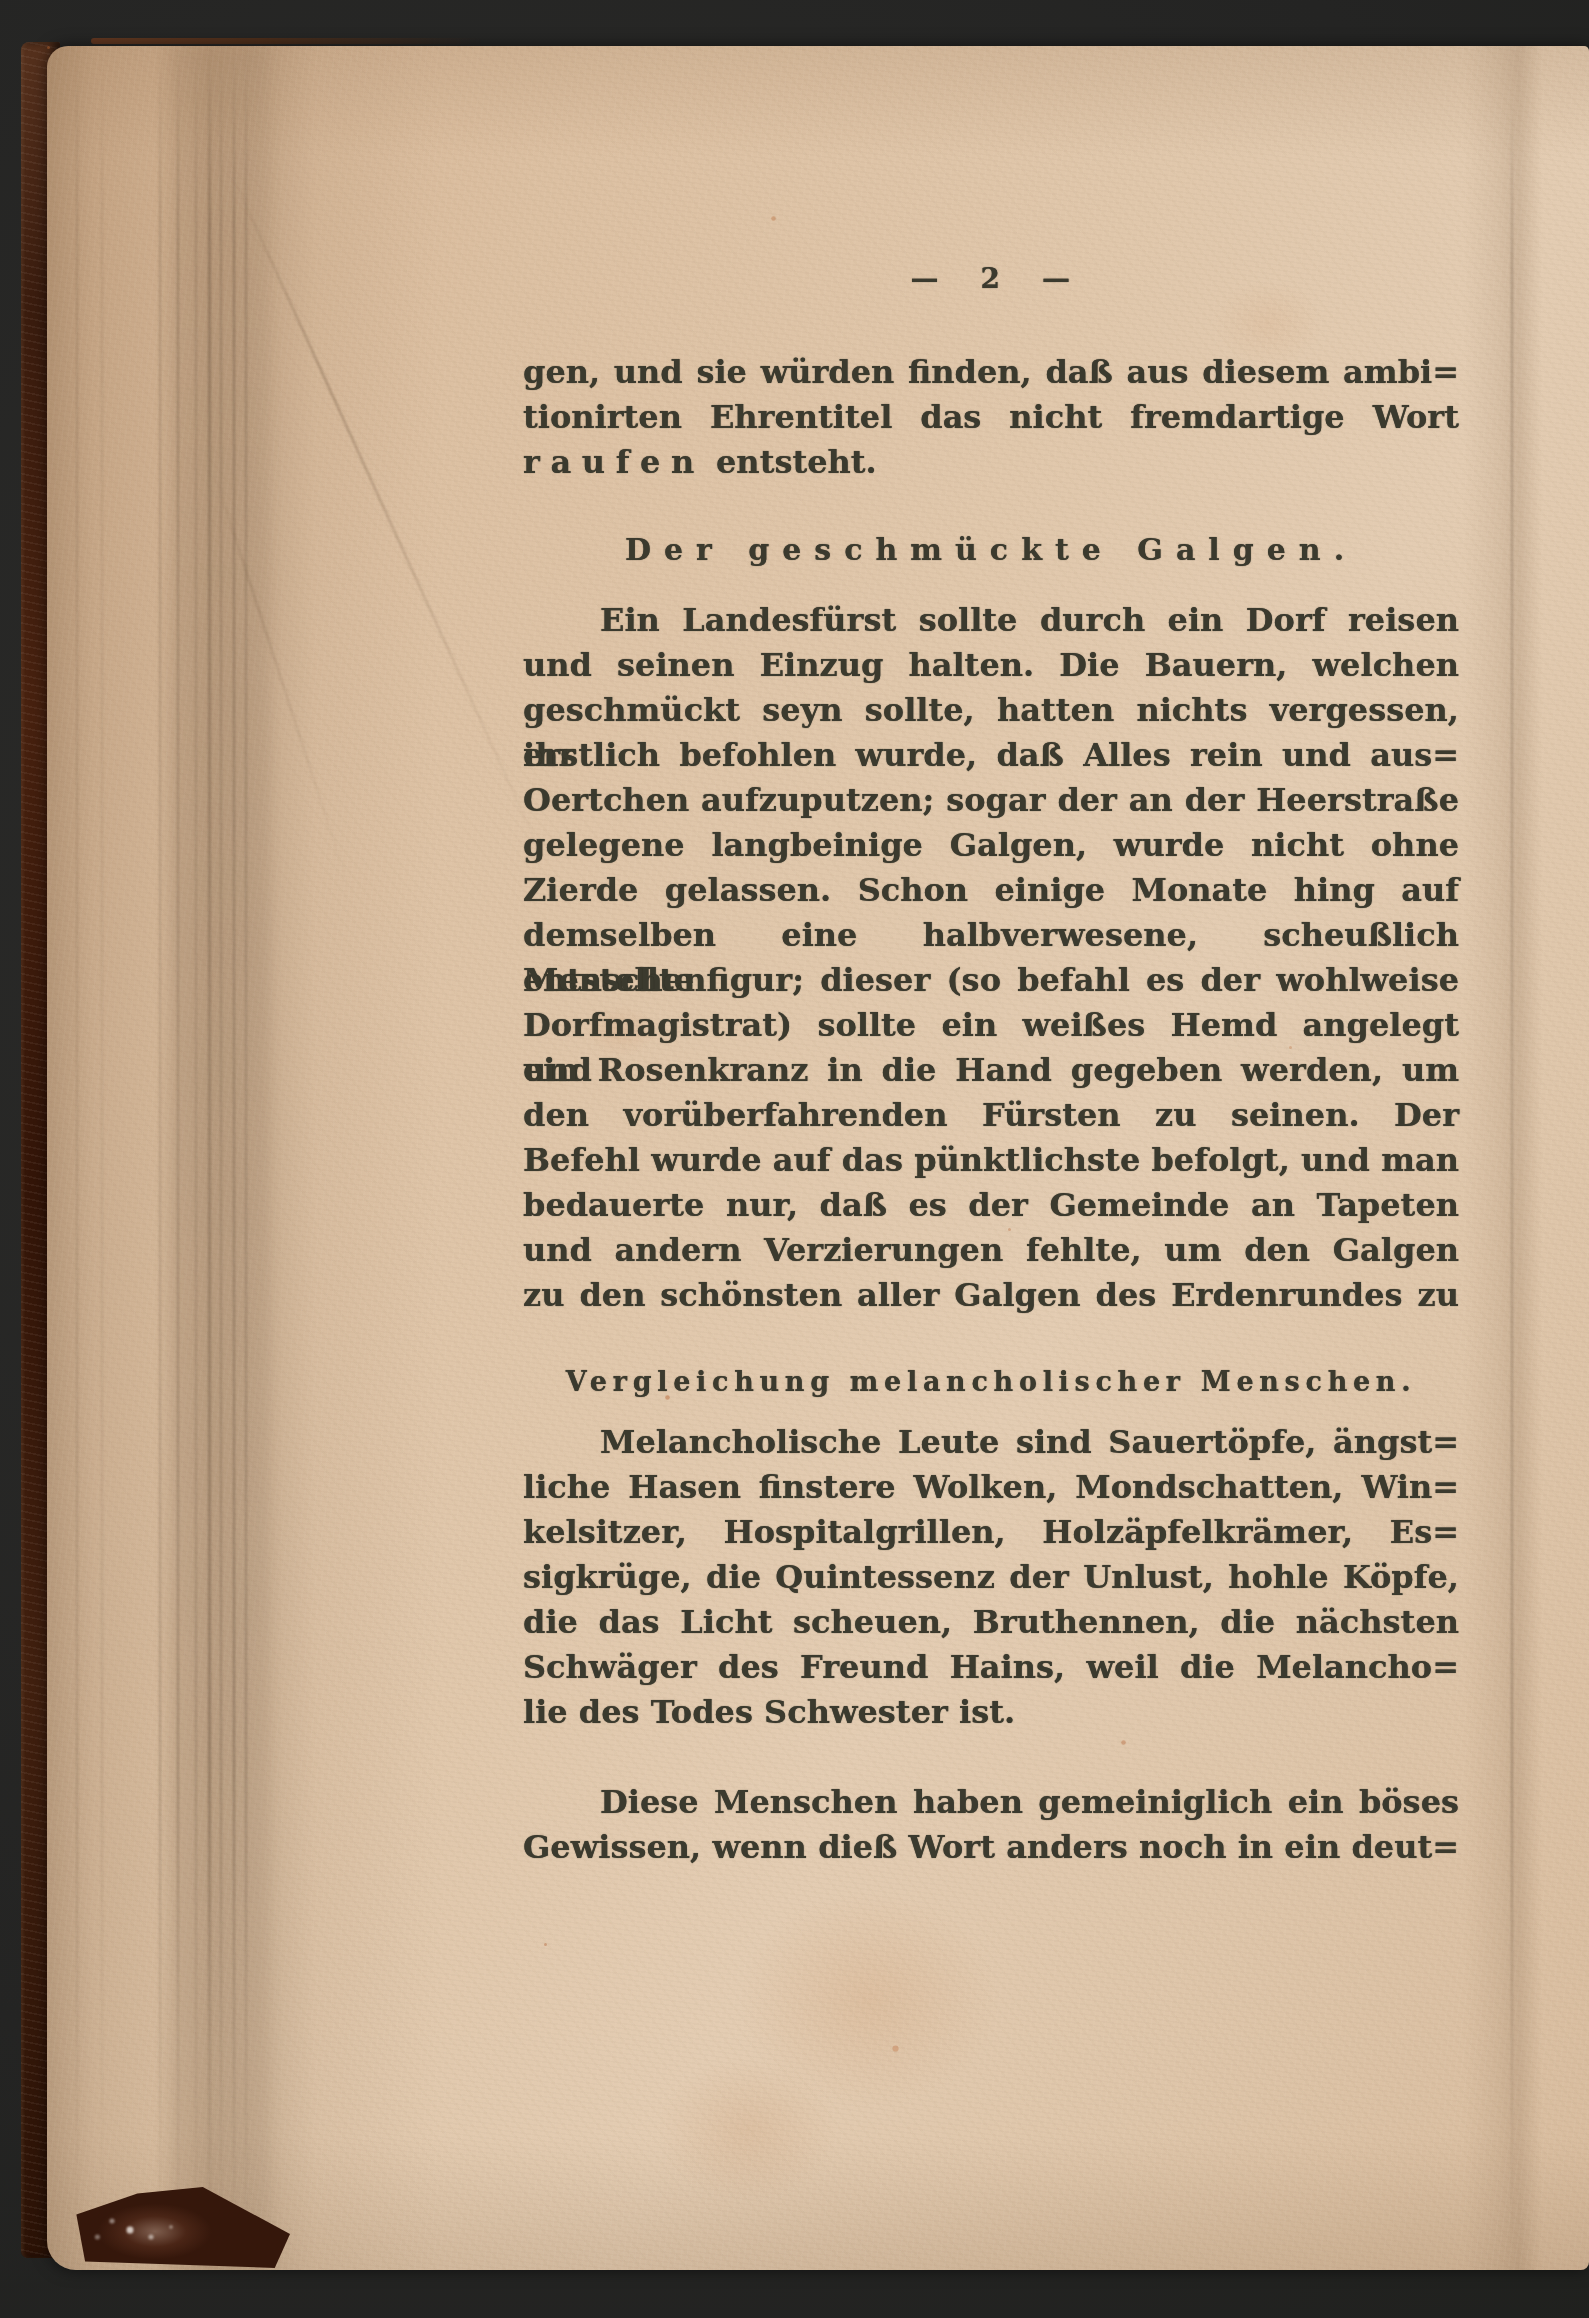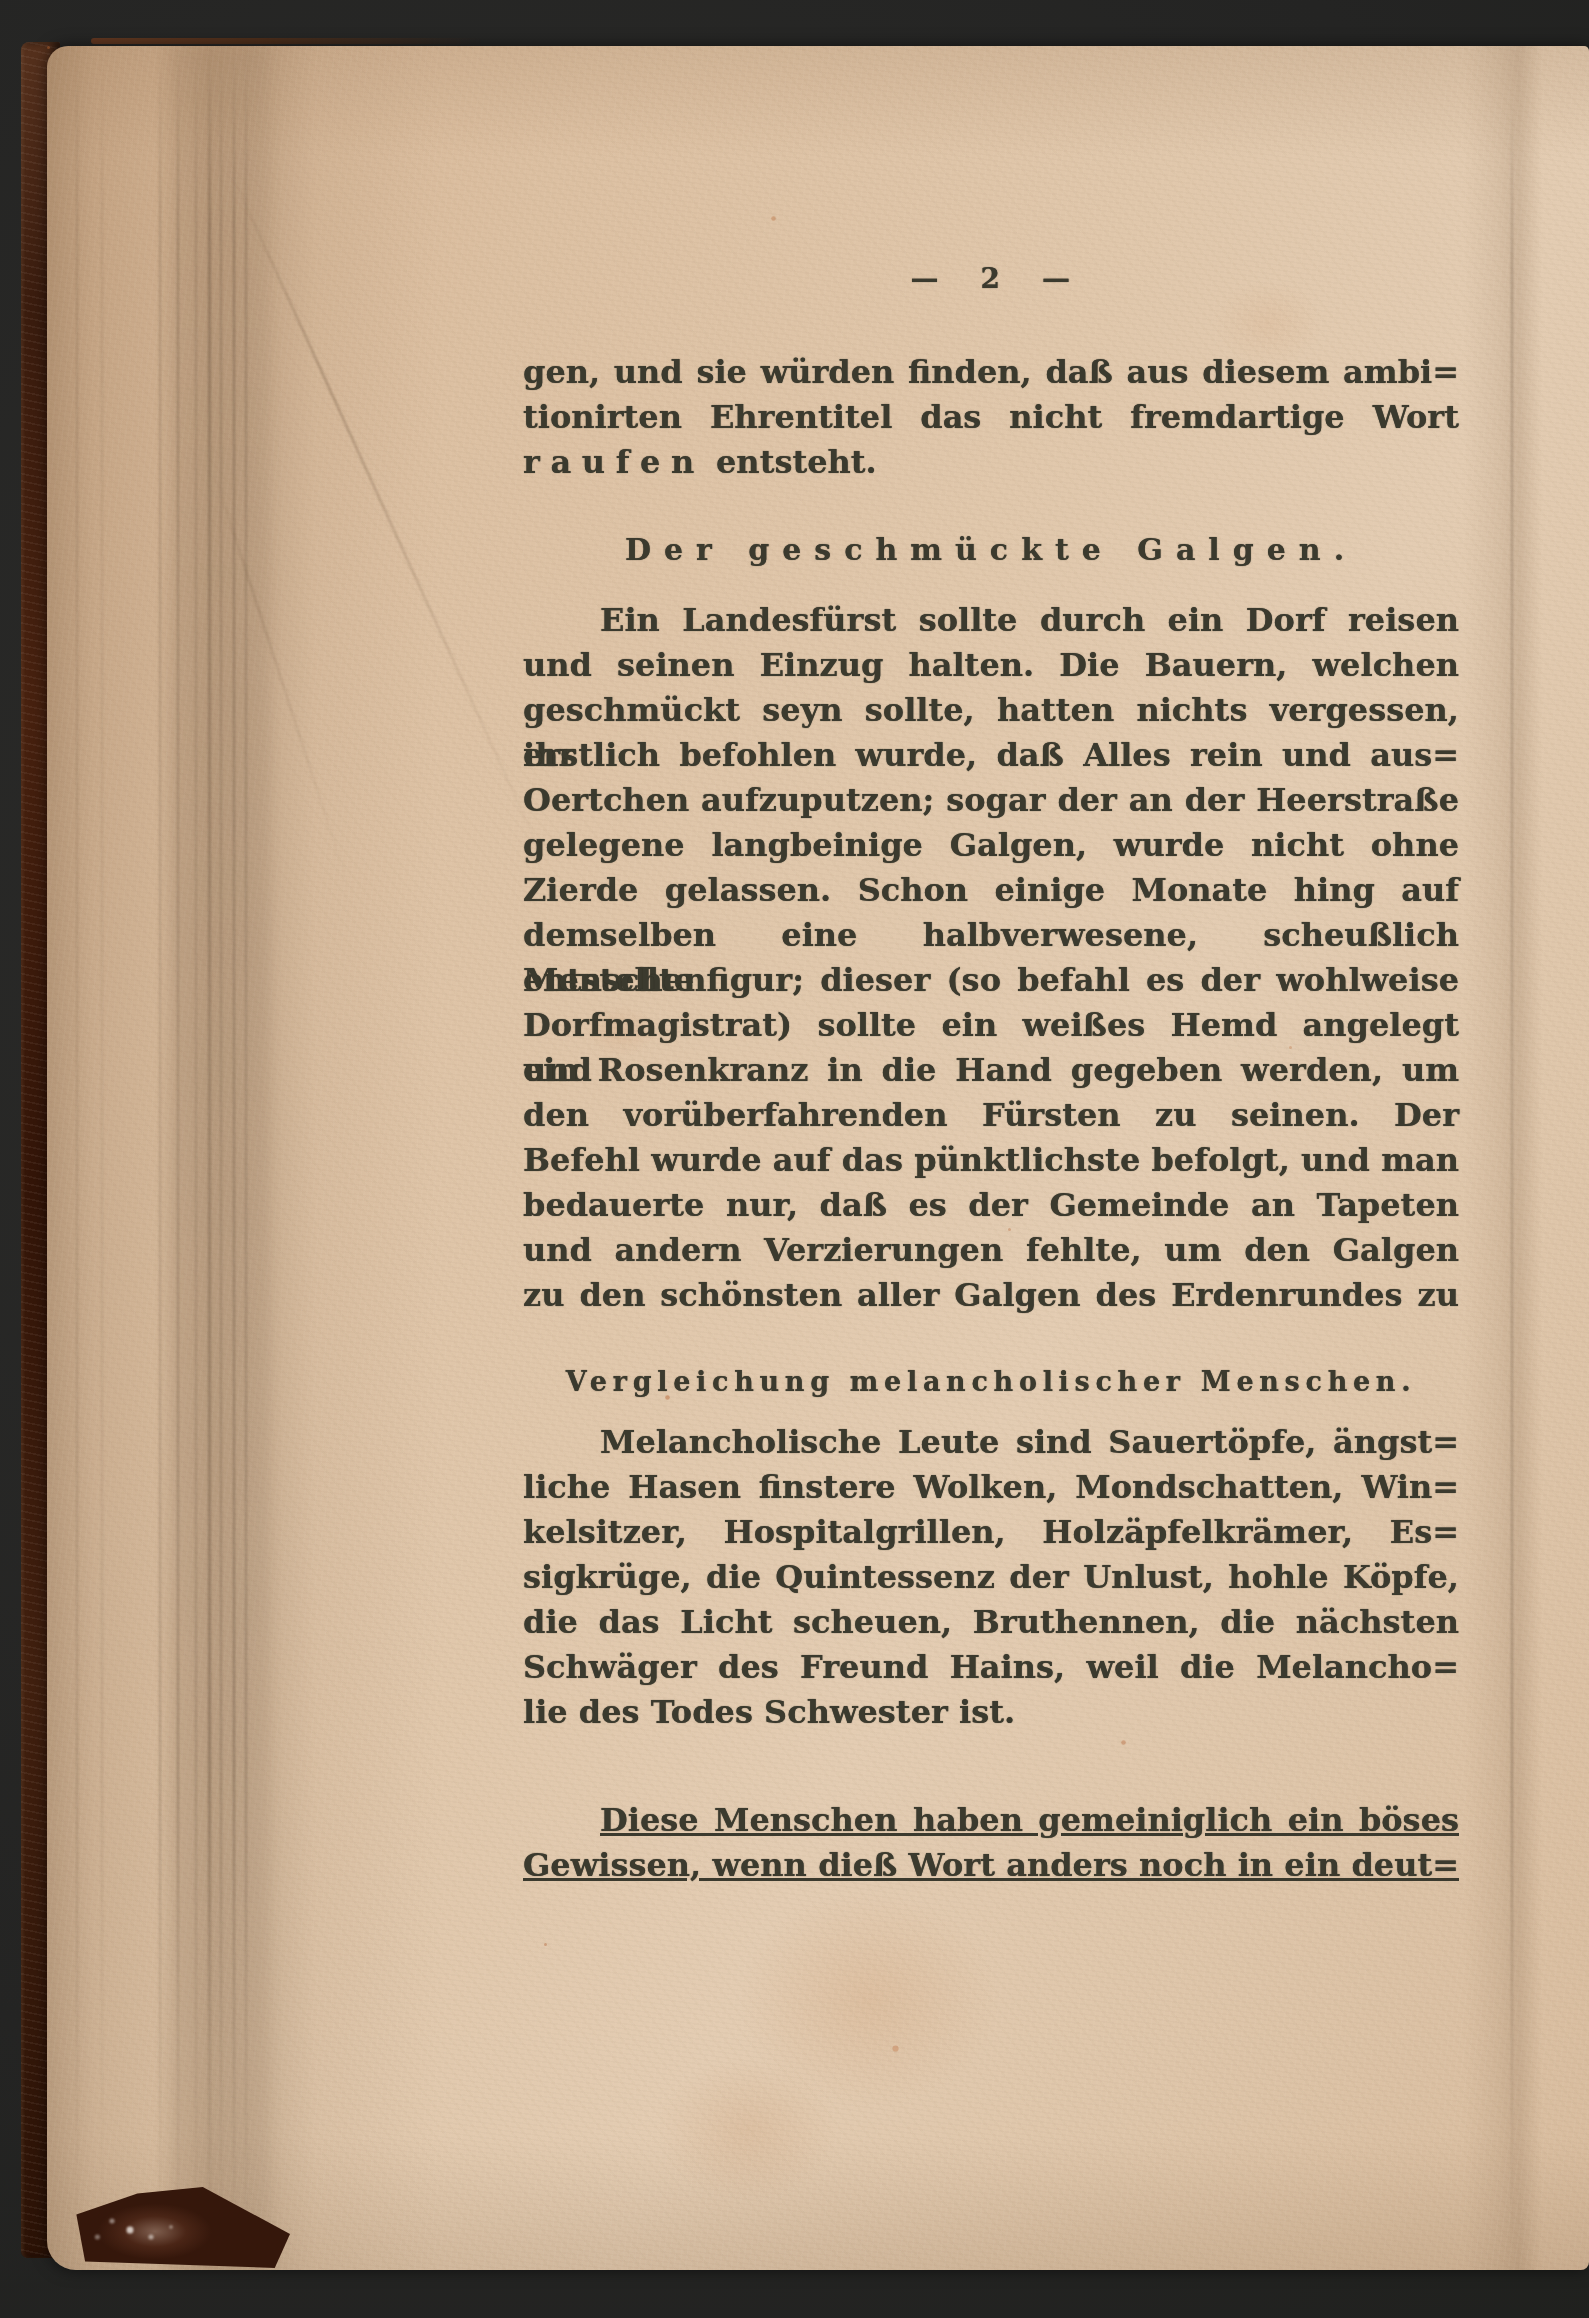--- a/index.html
+++ b/index.html
@@ -96,21 +96,21 @@
   .pagenum{height:45px;line-height:45px;text-align:center;font-size:28px;
     word-spacing:29px;letter-spacing:1.6px;}
   .line{height:45px;line-height:45px;text-align:justify;text-align-last:justify;}
   .line.nj{text-align-last:left;}
   .line.ind{text-indent:77px;}
   .sp{letter-spacing:10.6px;}
   .heading{height:45px;line-height:45px;text-align:center;white-space:nowrap;}
   .h1{font-size:30px;letter-spacing:13px;}
   .h2{font-size:27px;letter-spacing:5.7px;}
   .i0{margin-top:49px;} .i1{margin-top:42px;} .i2{margin-top:26px;}
-  .i3{margin-top:41px;} .i4{margin-top:16.3px;} .i5{margin-top:63px;text-decoration:underline;}
+  .i3{margin-top:41px;} .i4{margin-top:16.3px;} .i5{margin-top:45px;}
 </style>
 </head>
 <body>
 
 <div class="stage">
   <div class="binding"></div>
   <div class="top-edge"></div>
 
   <div class="page">
     <div class="crease gutter-soft"></div>

